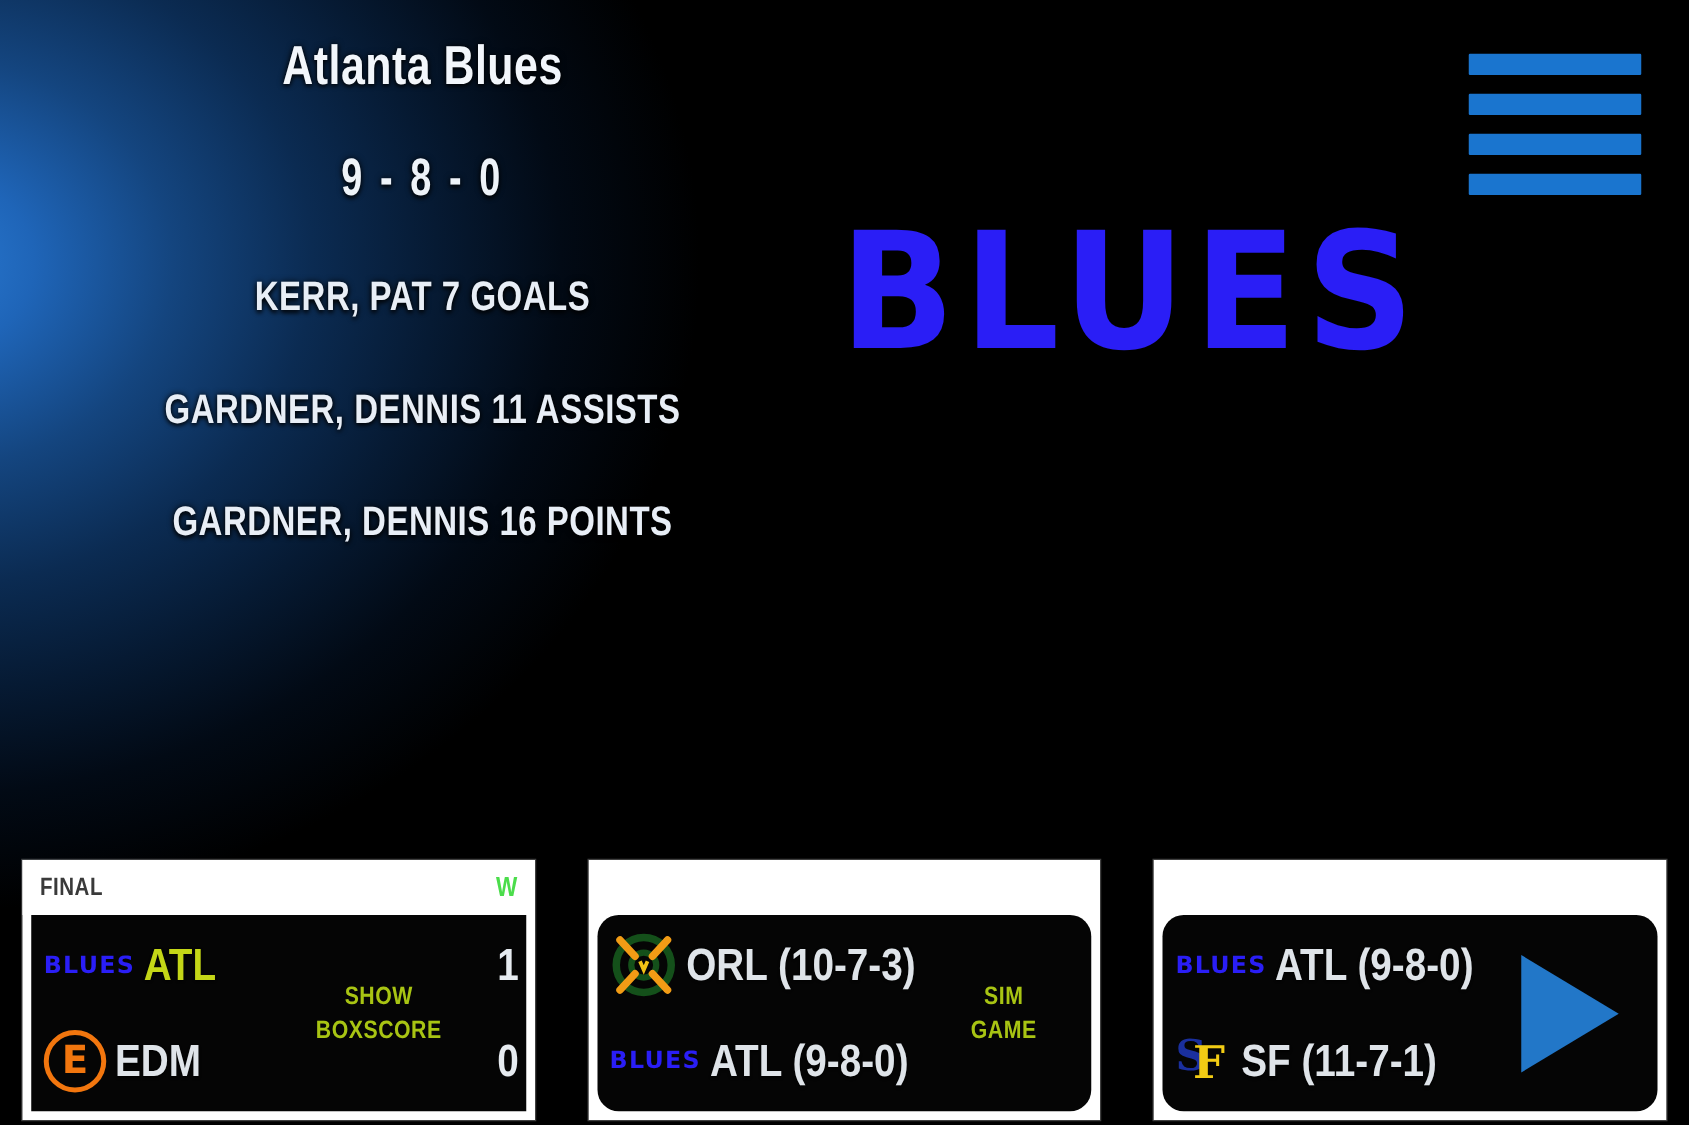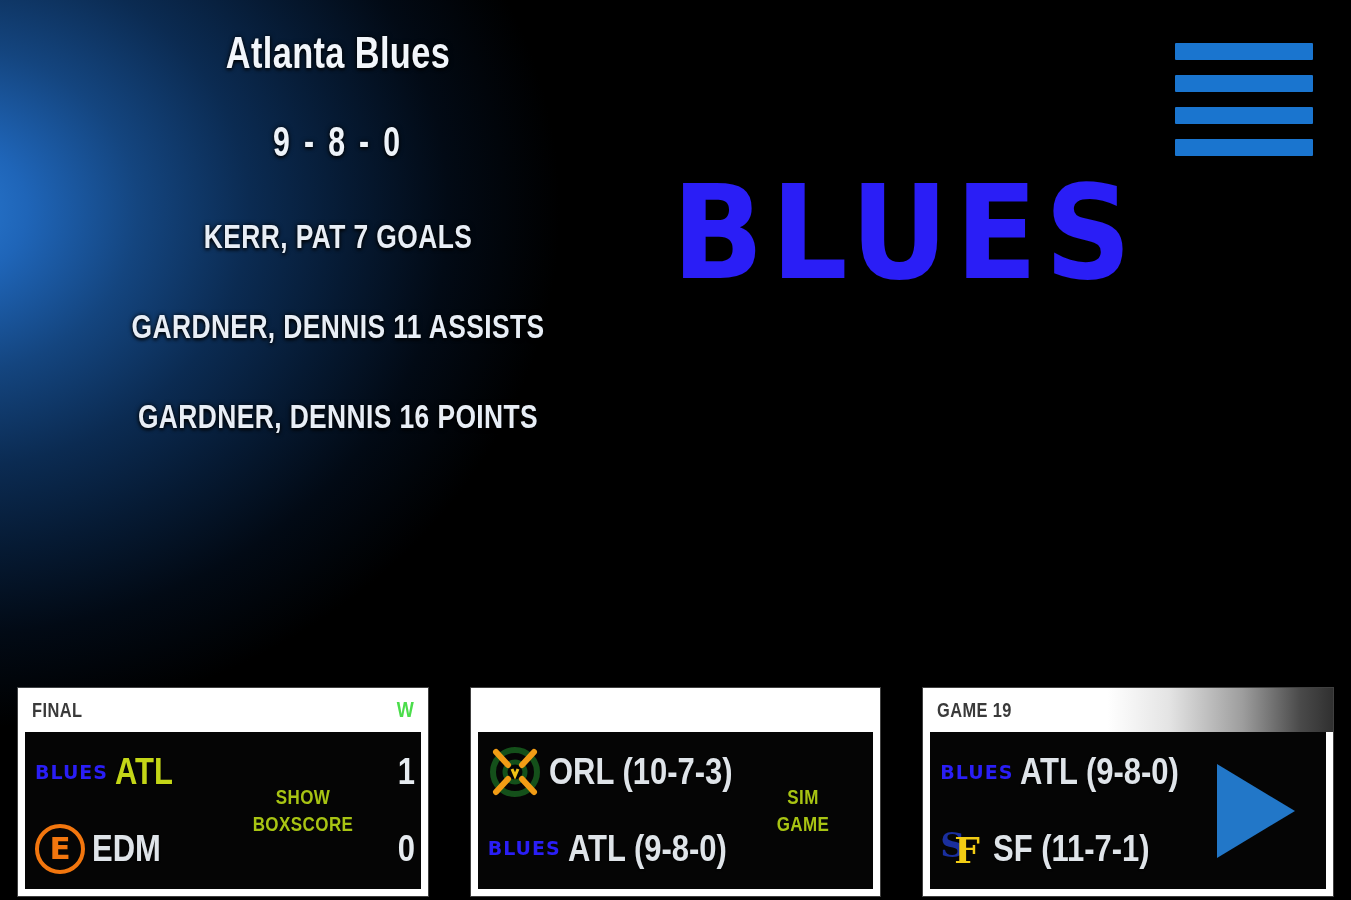--- a/index.html
+++ b/index.html
@@ -162,21 +162,21 @@
     top: 44px;
     bottom: 7px;
     background: #050505;
     display: grid;
     grid-template-columns: 1fr 128px 48px;
     grid-template-rows: 1fr 1fr;
     align-items: center;
     padding: 2px 6px 2px 10px;
     box-sizing: border-box;
   }
-  .card-body.two-col { grid-template-columns: 1fr 128px; }
+  .card-body.two-col { grid-template-columns: 1fr 128px; border-radius: 17px; }
 
   .team-row {
     display: flex;
     align-items: center;
     gap: 7px;
     min-width: 0;
   }
   .team-name {
     font-size: 36px;
     font-weight: 700;
@@ -360,24 +360,20 @@
           <span class="line">GAME</span>
         </div>
         <div class="team-row">
           <span class="logo-blues">BLUES</span>
           <span class="team-name">ATL (9-8-0)</span>
         </div>
       </div>
     </div>
 
     <div class="game-card">
-      <div class="card-header gradient">
-        <span class="card-header-label">GAME 19</span>
-        <span class="card-header-badge"></span>
-      </div>
       <div class="card-body two-col">
         <div class="team-row">
           <span class="logo-blues">BLUES</span>
           <span class="team-name">ATL (9-8-0)</span>
         </div>
         <div class="play-button">
           <span class="tri"></span>
         </div>
         <div class="team-row">
           <span class="logo-sf">

